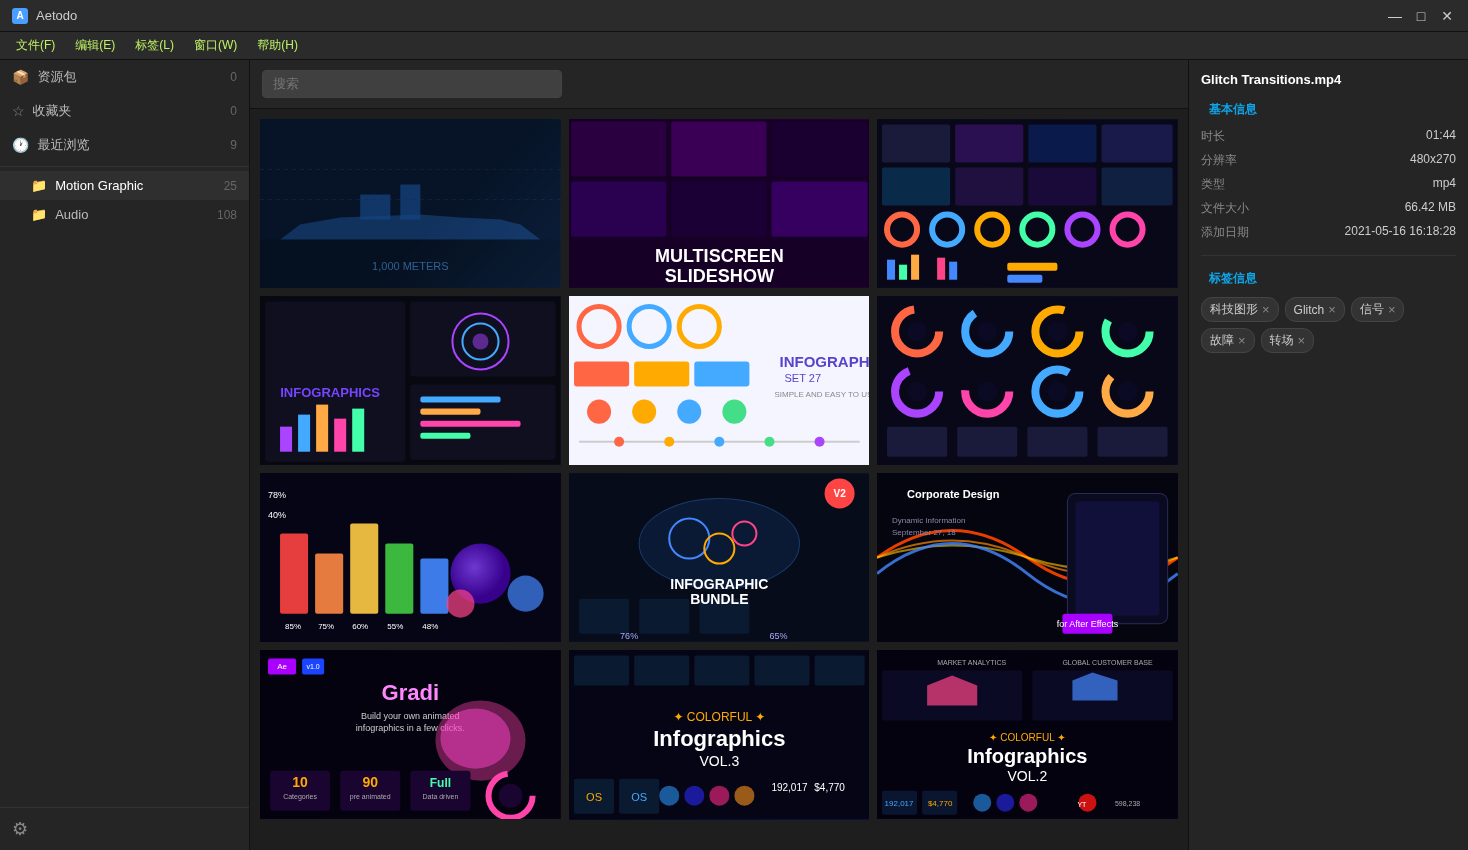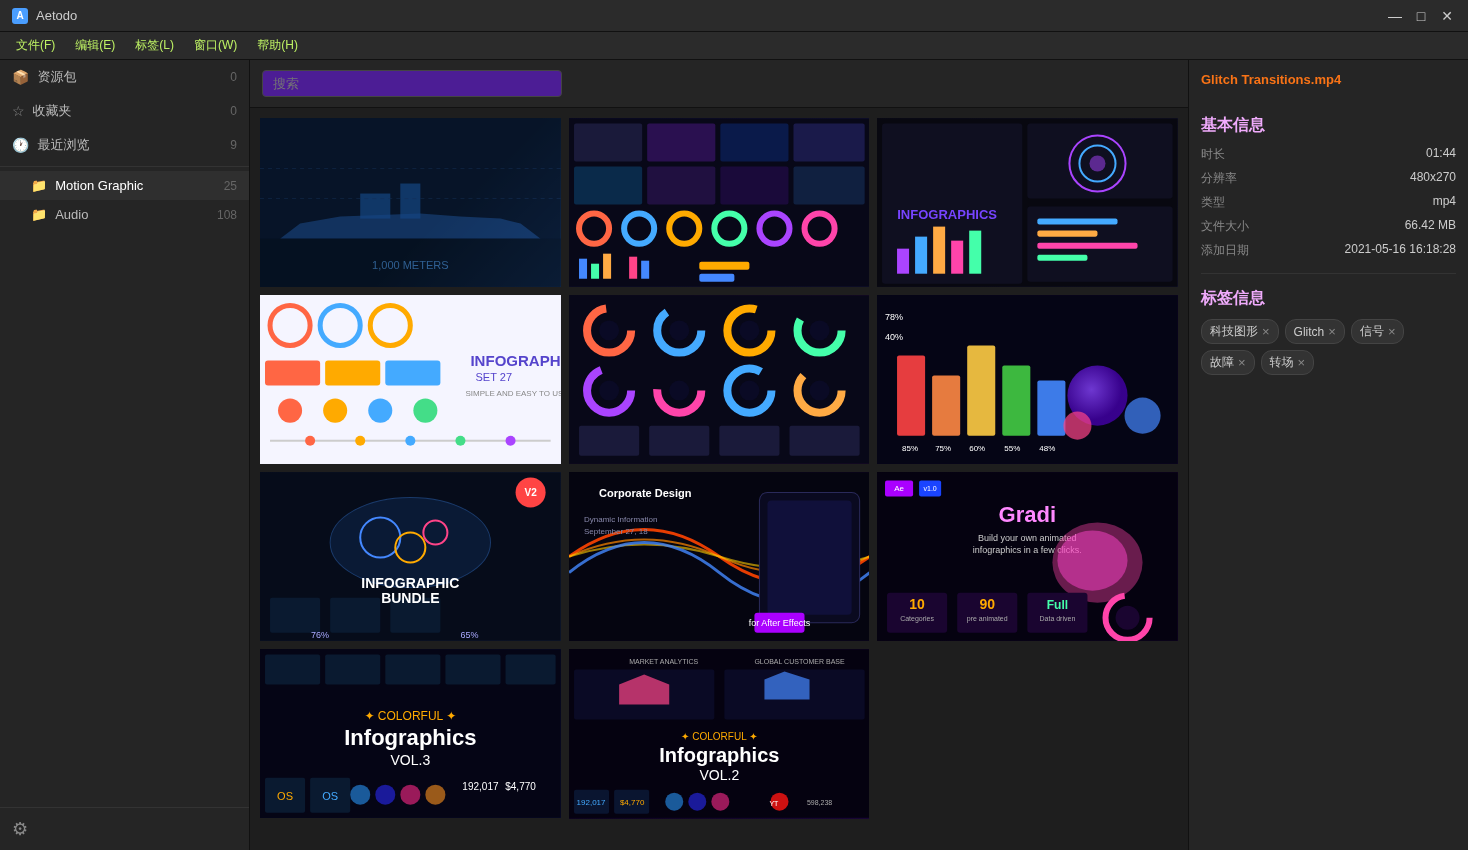--- a/index.html
+++ b/index.html
@@ -163,27 +163,28 @@
       overflow: hidden;
     }
     .content-toolbar {
       padding: 10px 12px;
       background: #252525;
       border-bottom: 1px solid #111;
       flex-shrink: 0;
     }
     .search-input {
       width: 300px;
-      background: #4c1d95;
+      background: #404040;
       border: 1px solid #444;
       border-radius: 4px;
       padding: 5px 10px;
       color: #ccc;
       font-size: 13px;
       outline: none;
+      font-family: Liberation Serif, serif;
     }
     .grid {
       flex: 1;
       overflow-y: auto;
       padding: 10px;
       display: grid;
       grid-template-columns: repeat(3, 1fr);
       gap: 8px;
       align-content: start;
     }
@@ -223,30 +224,31 @@
     .info-panel {
       width: 280px;
       background: #252525;
       border-left: 1px solid #111;
       flex-shrink: 0;
       overflow-y: auto;
       padding: 12px;
     }
     .info-title {
       font-size: 13px;
-      color: #f97316;
-      margin-bottom: 28px;
+      color: #ffffff;
+      margin-bottom: 14px;
       font-weight: bold;
       word-break: break-all;
     }
     .info-section-title {
-      font-size: 16px;
-      color: #f0abfc;
+      font-size: 12px;
+      color: #0ea5e9;
       margin-bottom: 10px;
       font-weight: bold;
+      margin-left: 8px;
     }
     .info-row {
       display: flex;
       justify-content: space-between;
       margin-bottom: 7px;
       font-size: 12px;
     }
     .info-key { color: #888; }
     .info-val { color: #ccc; text-align: center; }
     .info-divider {
@@ -367,20 +369,37 @@
             <rect x="0" y="120" width="300" height="48" fill="#04101f"></rect>
 
             <text x="150" y="150" fill="#4488cc" font-size="11" text-anchor="middle" opacity="0.9">1,000 METERS</text>
 
             <line x1="0" y1="80" x2="300" y2="80" stroke="#1a3a6a" stroke-width="0.5" stroke-dasharray="4,4"></line>
             <line x1="0" y1="50" x2="300" y2="50" stroke="#1a3a6a" stroke-width="0.5" stroke-dasharray="4,4"></line>
           </svg>
         </div>
       </div>
 
+      <div class="grid-item">
+        <div class="grid-img-placeholder thumb-2">
+          <svg width="100%" height="100%" viewBox="0 0 300 168">
+            <rect x="0" y="0" width="300" height="168" fill="#160025"></rect>
+
+            <rect x="2" y="2" width="95" height="55" fill="#2a0040" rx="2"></rect>
+            <rect x="102" y="2" width="95" height="55" fill="#3a0055" rx="2"></rect>
+            <rect x="202" y="2" width="96" height="55" fill="#1a0030" rx="2"></rect>
+            <rect x="2" y="62" width="95" height="55" fill="#2a0050" rx="2"></rect>
+            <rect x="102" y="62" width="95" height="55" fill="#1a0035" rx="2"></rect>
+            <rect x="202" y="62" width="96" height="55" fill="#350060" rx="2"></rect>
+
+            <text x="150" y="142" fill="#ffffff" font-size="18" text-anchor="middle" font-weight="bold">MULTISCREEN</text>
+            <text x="150" y="162" fill="#ffffff" font-size="18" text-anchor="middle" font-weight="bold">SLIDESHOW</text>
+          </svg>
+        </div>
+      </div>
 
       <div class="grid-item">
         <div class="grid-img-placeholder thumb-3">
           <svg width="100%" height="100%" viewBox="0 0 300 168">
             <rect x="0" y="0" width="300" height="168" fill="#080818"></rect>
 
             <rect x="5" y="5" width="68" height="38" fill="#1a1a3a" rx="2"></rect>
             <rect x="78" y="5" width="68" height="38" fill="#2a1050" rx="2"></rect>
             <rect x="151" y="5" width="68" height="38" fill="#0a1a4a" rx="2"></rect>
             <rect x="224" y="5" width="71" height="38" fill="#1a1a4a" rx="2"></rect>

